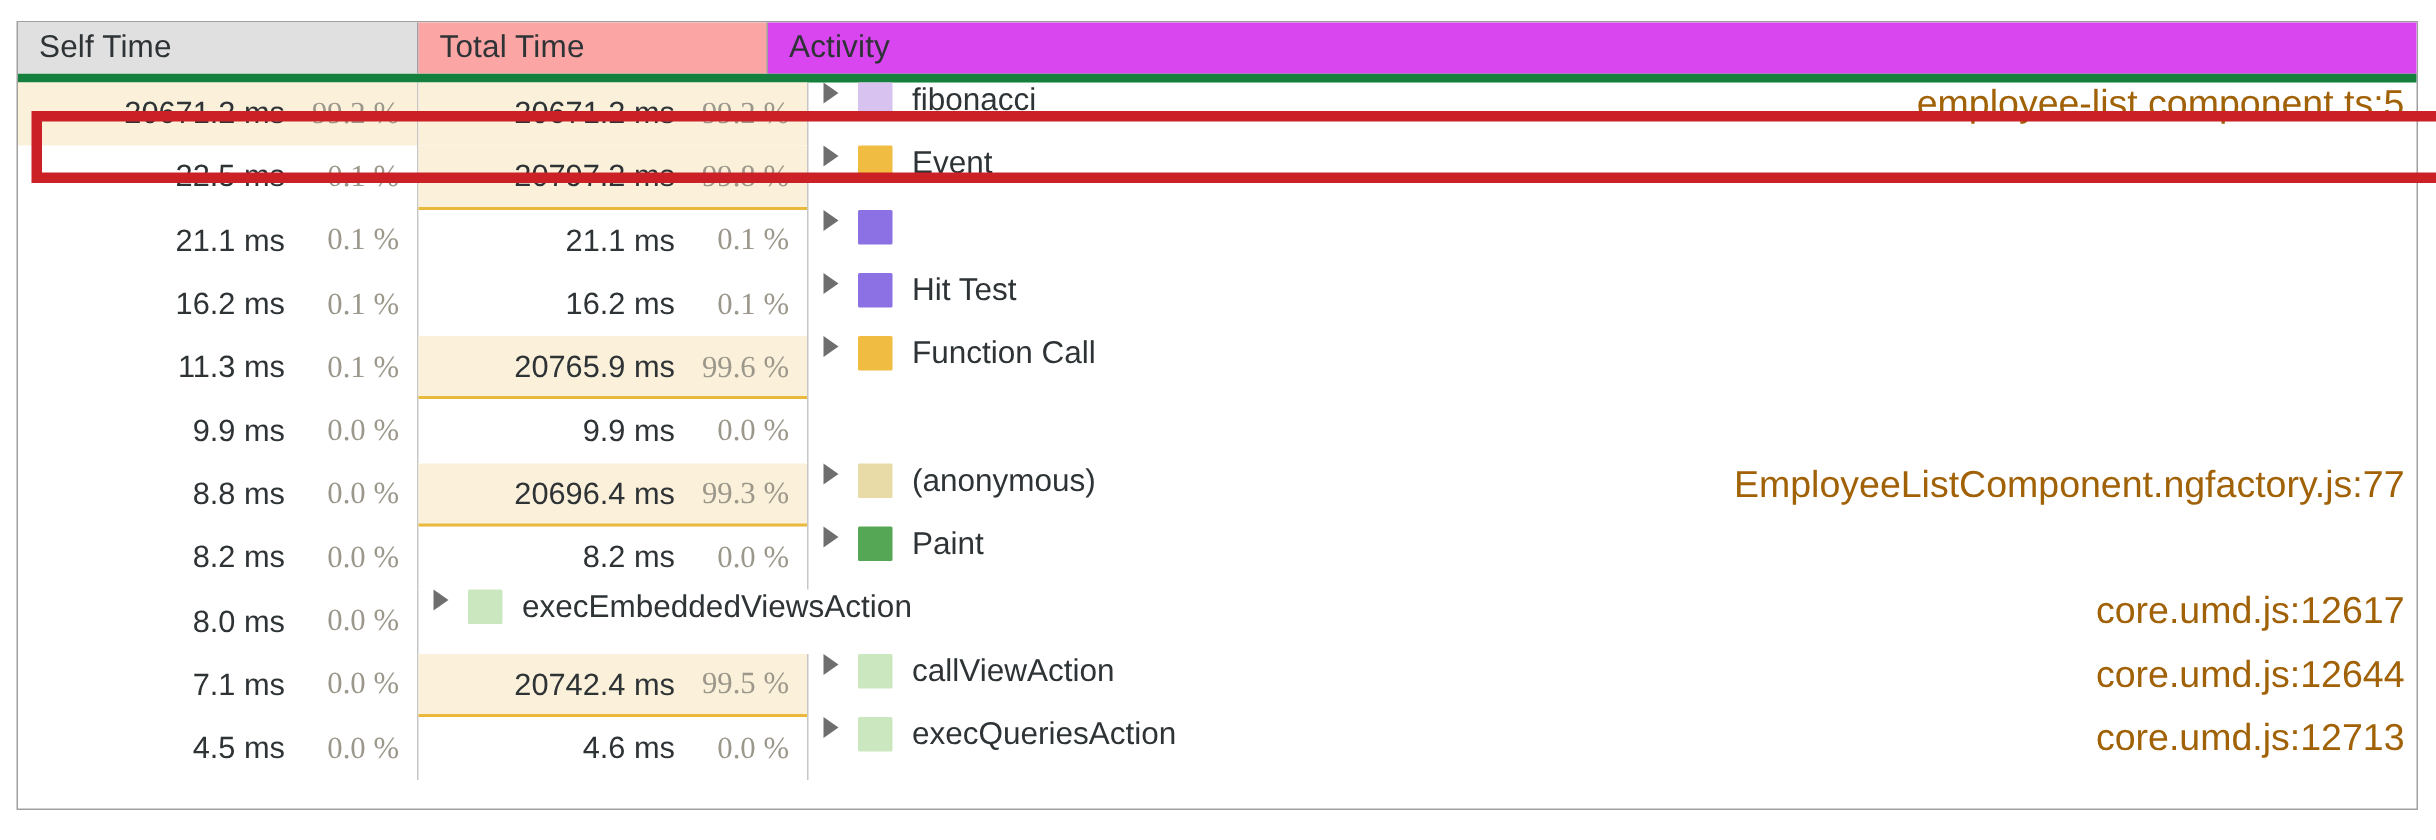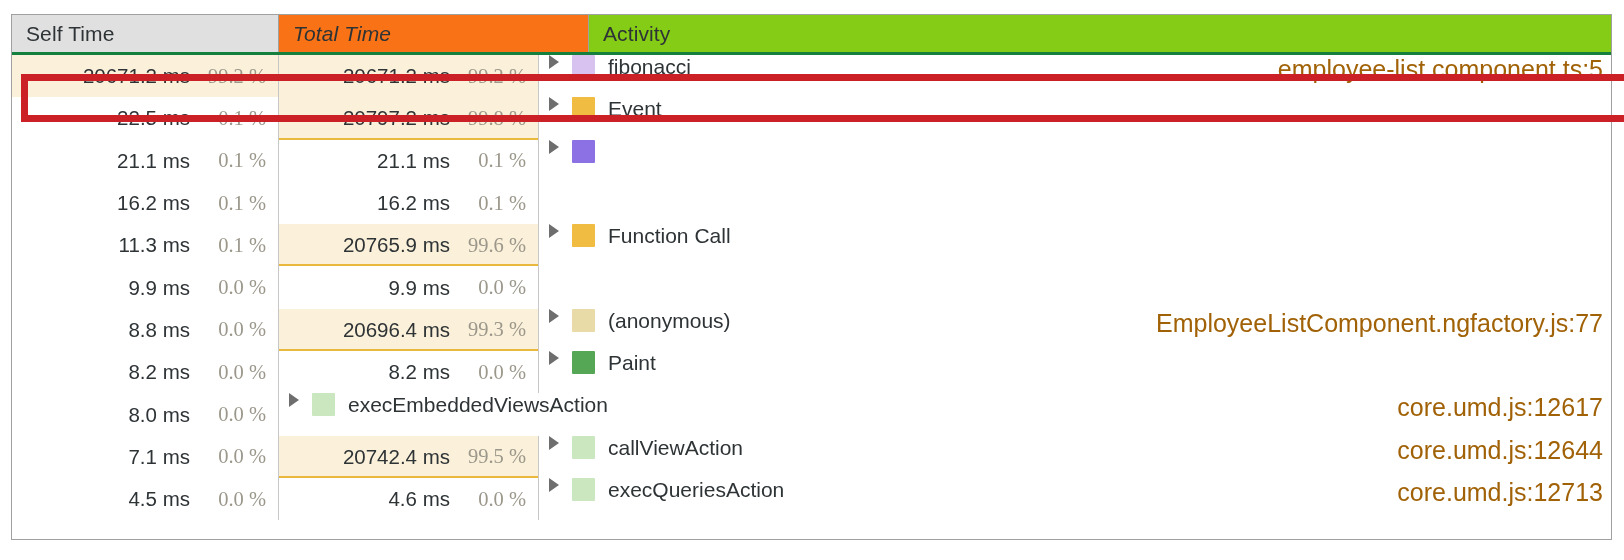--- a/index.html
+++ b/index.html
@@ -25,35 +25,35 @@
     border: 1px solid #a0a0a0;
     background: #ffffff;
   }
 
   
   .thead {
     display: flex;
     height: 40px;
     box-sizing: border-box;
     background: #f3f3f3;
-    border-bottom: 3px solid #15803d;
+    border-bottom: 6px solid #15803d;
   }
   .th {
     box-sizing: border-box;
     display: flex;
     align-items: center;
     font-size: 21px;
     color: #2e3336;
     padding-left: 14px;
     border-right: 1px solid #a0a0a0;
     letter-spacing: 0.1px;
   }
   .th.self     { width: 267px; background: #e0e0e0; }
-  .th.total    { width: 310px; background: #f97316; font-style: italic; }
-  .th.activity { flex: 1 1 auto; background: #84cc16; border-right: none; }
+  .th.total    { width: 233px; background: #fca5a5; }
+  .th.activity { flex: 1 1 auto; background: #d946ef; border-right: none; }
 
   
   .tbody {
     position: relative;
   }
   .row {
     display: flex;
     height: 42.3px;
     box-sizing: border-box;
   }
@@ -242,20 +242,26 @@
             <span class="ms">16.2 ms</span>
             <span class="pct">0.1 %</span>
           </div>
         </div>
         <div class="cell total">
           <div class="numwrap">
             <span class="ms">16.2 ms</span>
             <span class="pct">0.1 %</span>
           </div>
         </div>
+        <div class="cell activity">
+          <span class="disclosure"></span>
+          <span class="swatch" style="background: rgb(139, 113, 227);"></span>
+          <span class="act-name">Hit Test</span>
+          <span class="spacer"></span>
+        </div>
       </div>
       <div class="row">
         <div class="cell self">
           <div class="numwrap">
             <span class="ms">11.3 ms</span>
             <span class="pct">0.1 %</span>
           </div>
         </div>
         <div class="cell total">
           <div class="bar underline" style="width: 100%;"></div>

